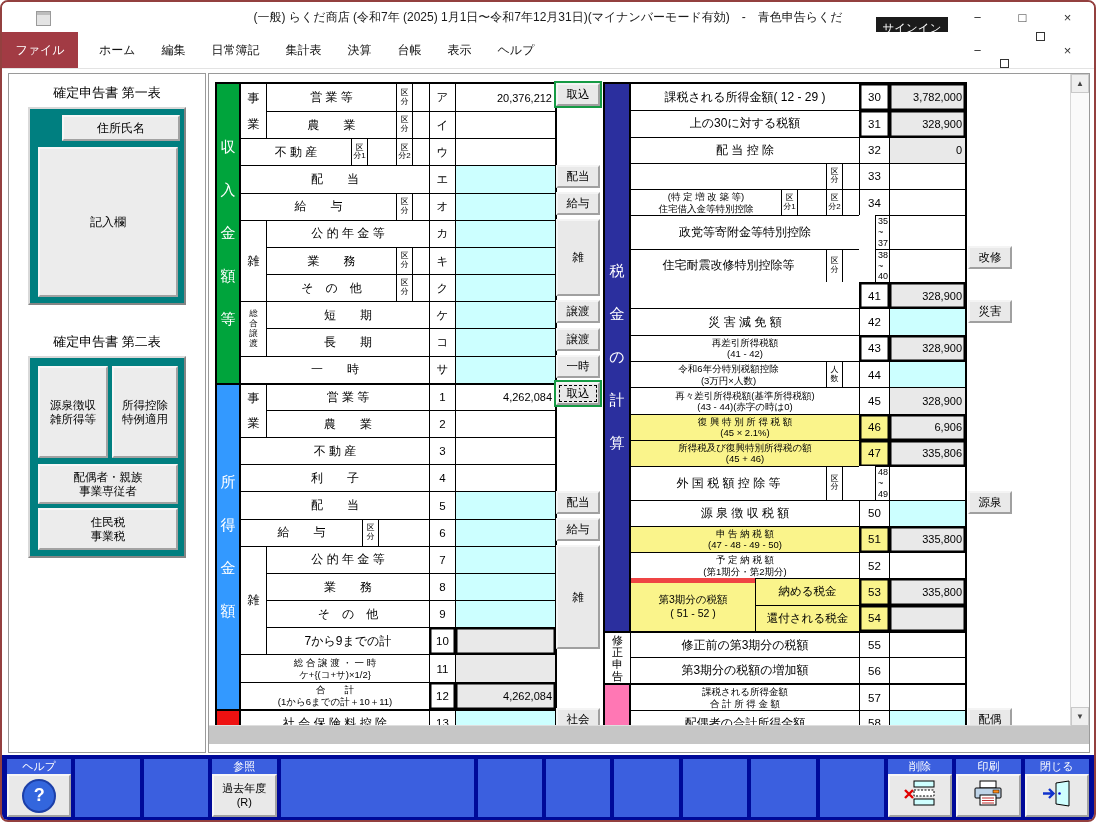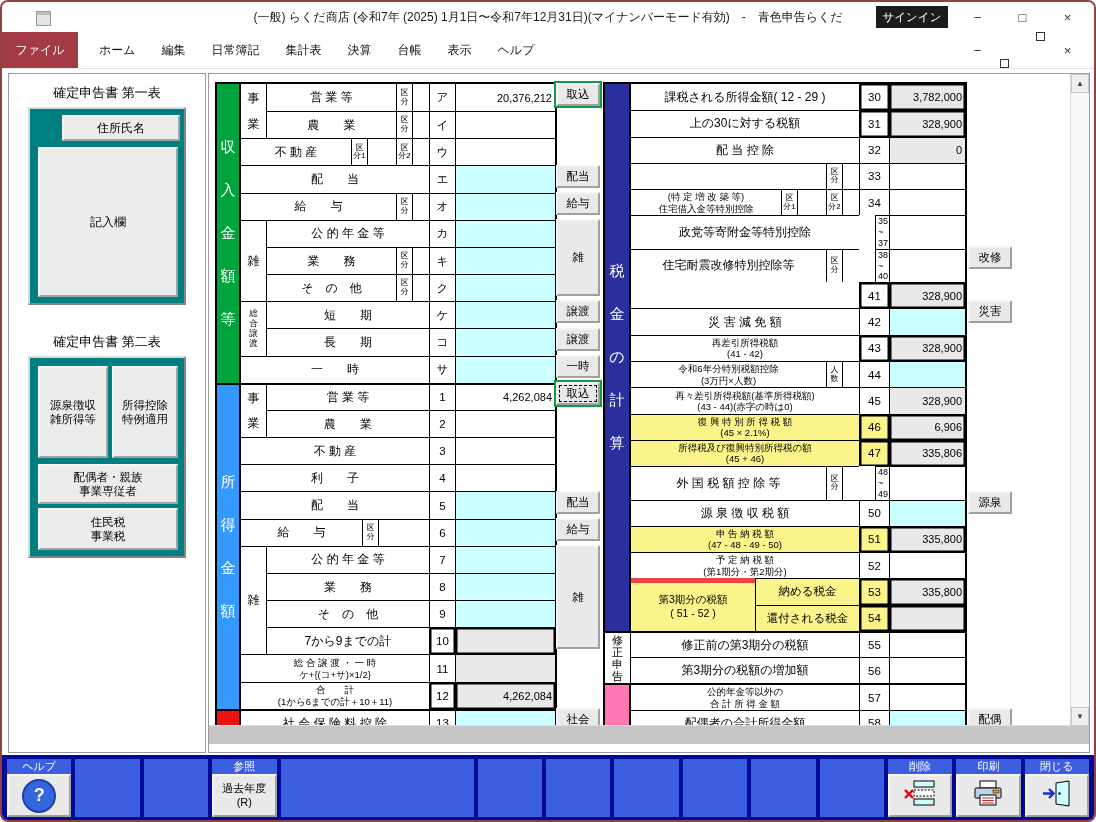--- a/index.html
+++ b/index.html
@@ -1,21 +1,21 @@
 <!DOCTYPE html>
 <html><head>
 <meta charset="utf-8">
 <style>
   html,body{margin:0;padding:0;background:#fff;font-family:"Liberation Sans","DejaVu Sans",sans-serif;}
   .window{position:relative;width:1096px;height:822px;box-sizing:border-box;border:2px solid #93403F;border-radius:8px;overflow:hidden;background:#fff;}
   
   .titlebar{position:relative;height:30px;background:#fff;}
   .appicon{position:absolute;left:34px;top:9px;width:13px;height:13px;border:1px solid #9a9a9a;background:#e4e4e4;box-shadow:inset 0 3px 0 #bdbdbd;}
   .title{position:absolute;left:0;right:0;top:0;height:30px;line-height:30px;text-align:center;font-size:12px;color:#1a1a1a;pointer-events:none;}
-  .signin{position:absolute;right:146px;top:4px;width:72px;height:22px;background:#1b1b1b;color:#fff;border:none;font-size:11.5px;font-family:inherit;}
+  .signin{position:absolute;right:146px;top:15px;width:72px;height:22px;background:#1b1b1b;color:#fff;border:none;font-size:11.5px;font-family:inherit;}
   .wcontrols{position:absolute;right:4px;top:0;height:30px;display:flex;}
   .wcontrols span,.mcontrols span{width:45px;height:100%;display:flex;align-items:center;justify-content:center;font-size:13px;color:#333;}
   
   .menubar{position:relative;height:36px;background:#fff;display:flex;align-items:stretch;border-bottom:1px solid #e3e3e3;}
   .mtab.file{width:76px;background:#A23B44;color:#fff;display:flex;align-items:center;justify-content:center;font-size:12px;margin-right:8px;}
   .mitem{display:flex;align-items:center;padding:0 13px;font-size:12px;color:#111;}
   .mcontrols{position:absolute;right:4px;top:0;height:36px;display:flex;}
   .ricon{position:relative;width:10px;height:10px;display:inline-block;}
   .ricon::after{content:"";position:absolute;right:0;top:0;width:7px;height:7px;border:1px solid #333;}
   .ricon::before{content:"";position:absolute;left:0;bottom:0;width:7px;height:7px;border:1px solid #333;background:#fff;}
@@ -36,21 +36,21 @@
   .sec.frame{gap:0;font-size:11px;line-height:1.1;border-right:1px solid #000;}
   .tsec{border-top:2px solid #000;}
   .cell{box-sizing:border-box;border-top:1px solid #000;min-width:0;}
   .nt{border-top:none!important;}
   .bt2{border-top:2px solid #000!important;}
   .grp{box-sizing:border-box;grid-column:2;border-top:1px solid #000;border-right:1px solid #000;display:flex;flex-direction:column;align-items:center;justify-content:space-around;font-size:12px;padding:1px 0;}
   .grp.gsmall{font-size:8.5px;justify-content:center;line-height:1.15;}
   .lcell{display:flex;align-items:stretch;}
   .lbl{flex:1;display:flex;align-items:center;justify-content:center;font-size:12px;white-space:pre-line;text-align:center;line-height:1.25;}
   .lbl.two{font-size:9.5px;line-height:1.2;}
-  .kbox{border-left:1px solid #000;width:13px;font-size:8px;line-height:1.1;display:flex;align-items:center;justify-content:center;text-align:center;word-break:break-all;padding:0 1px;font-family:Liberation Mono, monospace;}
+  .kbox{border-left:1px solid #000;width:13px;font-size:8px;line-height:1.1;display:flex;align-items:center;justify-content:center;text-align:center;word-break:break-all;padding:0 1px;}
   .kinput{border-left:1px solid #000;width:16px;background:#fff;}
   .kgap{width:12px;}
   .kend{width:34px;}
   .code{display:flex;align-items:center;justify-content:center;font-size:11.5px;border-left:1px solid #000;}
   .code.csmall{font-size:9px;justify-content:flex-start;align-items:center;padding-left:2px;line-height:1.2;white-space:pre-line;text-align:left;margin-left:16px;}
   .val{display:flex;align-items:center;justify-content:flex-end;padding-right:3px;font-size:11px;border-left:1px solid #000;}
   .thick{box-shadow:inset 0 0 0 1.5px #000;}
   .ylab{background:#FAF48B;}
   .sub{display:flex;align-items:center;justify-content:center;font-size:11.5px;border-left:1px solid #000;}
   .splitA{box-sizing:border-box;grid-column:2;border-top:5px solid #ef4444;display:flex;align-items:center;justify-content:center;font-size:10.5px;white-space:pre-line;text-align:center;line-height:1.3;}
@@ -458,21 +458,21 @@
           </div>
           <div class="cell code bt2" style="grid-area: 21 / 4;">55</div>
           <div class="cell val bt2" style="grid-area: 21 / 5; background: rgb(255, 255, 255);"></div>
           <div class="cell lcell" style="grid-area: 22 / 2 / auto / 4;">
             <div class="lbl">第3期分の税額の増加額</div>
           </div>
           <div class="cell code" style="grid-area: 22 / 4;">56</div>
           <div class="cell val" style="grid-area: 22 / 5; background: rgb(255, 255, 255);"></div>
           <div class="sec tsec" style="background: rgb(255, 119, 180); grid-row: 23 / 25;"></div>
           <div class="cell lcell bt2" style="grid-area: 23 / 2 / auto / 4;">
-            <div class="lbl two">公的年金等以外の
+            <div class="lbl two">課税される所得金額
 合 計 所 得 金 額</div>
           </div>
           <div class="cell code bt2" style="grid-area: 23 / 4;">57</div>
           <div class="cell val bt2" style="grid-area: 23 / 5; background: rgb(255, 255, 255);"></div>
           <div class="cell lcell" style="grid-area: 24 / 2 / auto / 4;">
             <div class="lbl">配偶者の合計所得金額</div>
           </div>
           <div class="cell code" style="grid-area: 24 / 4;">58</div>
           <div class="cell val" style="grid-area: 24 / 5; background: rgb(204, 255, 255);"></div>
         </div>

